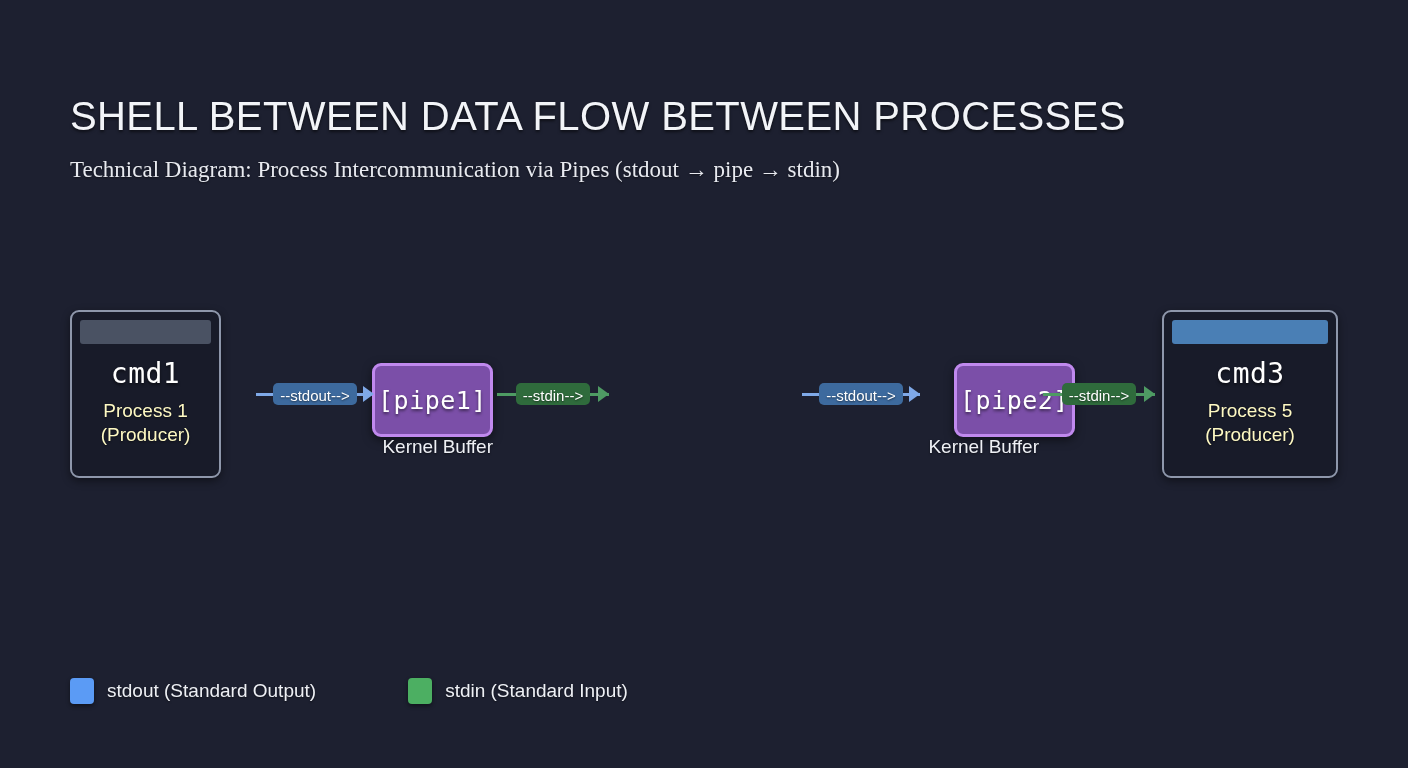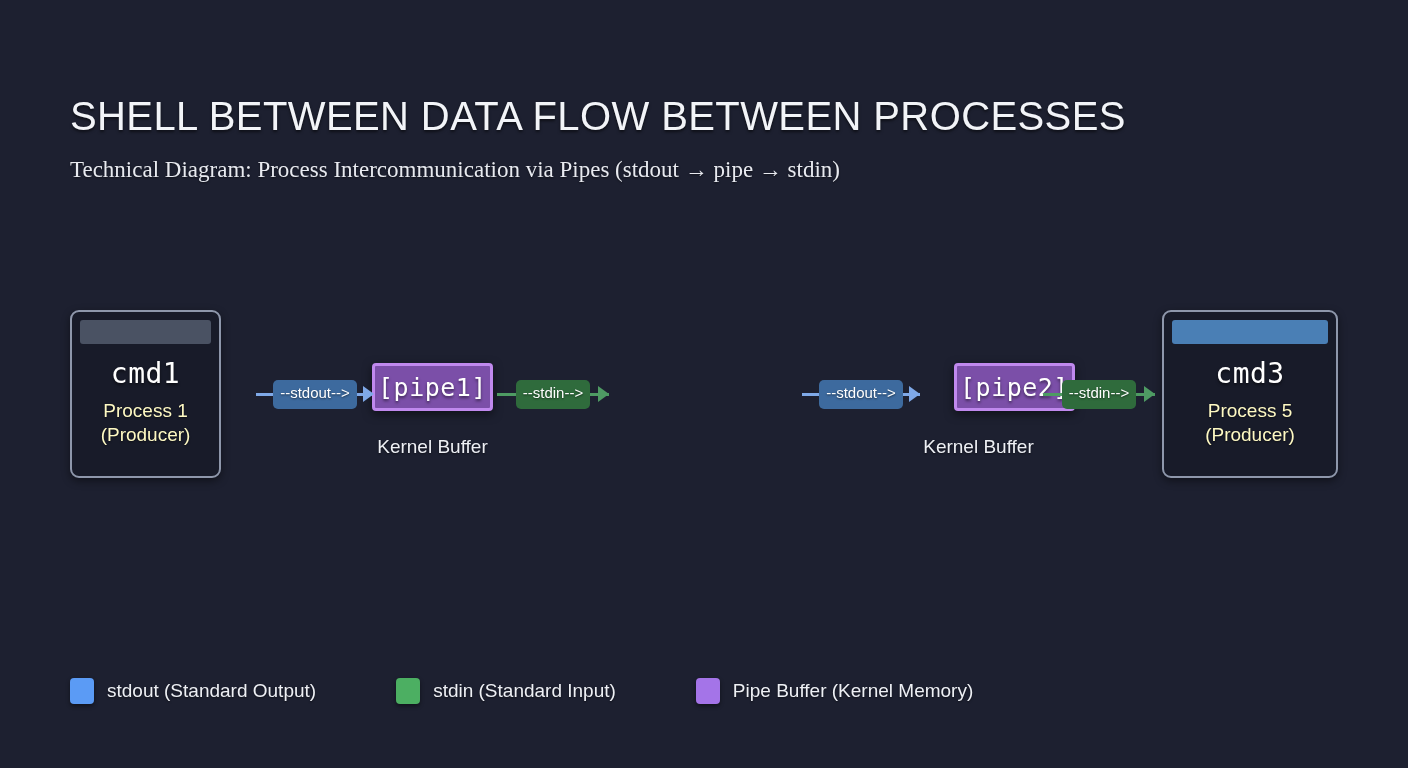--- a/index.html
+++ b/index.html
@@ -58,62 +58,62 @@
   }
   .proc-sub {
     margin-top:8px;
     font-size:19px; color:#fef9c3; line-height:1.28;
     text-shadow:0 1px 2px rgba(0,0,0,0.5);
   }
 
   
   .pipe {
     position:absolute;
-    height:48px;
+    height:74px;
     background:#7b4fa8;
     border:3px solid #c089ee;
-    border-radius:4px;
+    border-radius:9px;
     box-sizing:border-box;
     display:flex; align-items:center; justify-content:center;
     box-shadow:0 3px 10px rgba(0,0,0,0.5);
   }
   .pipe-label {
     font-family:"DejaVu Sans Mono", monospace;
     font-size:25px; color:#ffffff; letter-spacing:0.5px;
     text-shadow:0 2px 3px rgba(0,0,0,0.5);
   }
   .pipe-caption {
     position:absolute;
-    text-align:center;
+    text-align:right;
     font-size:19px; color:#eef0f5; white-space:nowrap;
     text-shadow:0 1px 2px rgba(0,0,0,0.5);
   }
 
   
   .conn { position:absolute; height:30px; display:flex; align-items:center; }
   .conn-line { position:absolute; left:0; right:0; top:50%; height:3px; margin-top:-1.5px; }
   .conn-badge {
     position:relative; z-index:2;
     border-radius:5px;
-    padding:4px 7px 8px 7px;
+    padding:4px 7px 1px 7px;
     font-size:15px; color:#ffffff; white-space:nowrap;
     font-family:"Liberation Sans", sans-serif;
     text-shadow:0 1px 2px rgba(0,0,0,0.55);
     margin:11px auto;
   }
   .conn-arrow {
     position:absolute; right:0; top:50%; z-index:3;
     width:0; height:0; margin-top:-8px;
     border-top:8px solid transparent;
     border-bottom:8px solid transparent;
     border-left:11px solid currentColor;
   }
 
   
-  .legend { position:absolute; left:70px; top:678px; display:flex; align-items:center; }
+  .legend { position:absolute; left:70px; top:678px; display:flex; align-items:center;gap:12px; }
   .legend-item { display:flex; align-items:center; margin-right:80px; }
   .legend-swatch {
     width:24px; height:26px; border-radius:4px; margin-right:13px;
     box-shadow:0 2px 4px rgba(0,0,0,0.45);
   }
   .legend-text {
     font-size:19px; color:#eef0f5; white-space:nowrap;
     text-shadow:0 1px 2px rgba(0,0,0,0.5);
   }
 </style>
@@ -188,19 +188,15 @@
 
   <div class="legend">
     <div class="legend-item">
       <span class="legend-swatch" style="background:#5b9bf5;"></span>
       <span class="legend-text">stdout (Standard Output)</span>
     </div>
     <div class="legend-item">
       <span class="legend-swatch" style="background:#4caf62;"></span>
       <span class="legend-text">stdin (Standard Input)</span>
     </div>
-    <div class="legend-item">
-      <span class="legend-swatch" style="background:#a474e8;"></span>
-      <span class="legend-text">Pipe Buffer (Kernel Memory)</span>
-    </div>
   </div>
 
 </div>
 
 </body></html>

